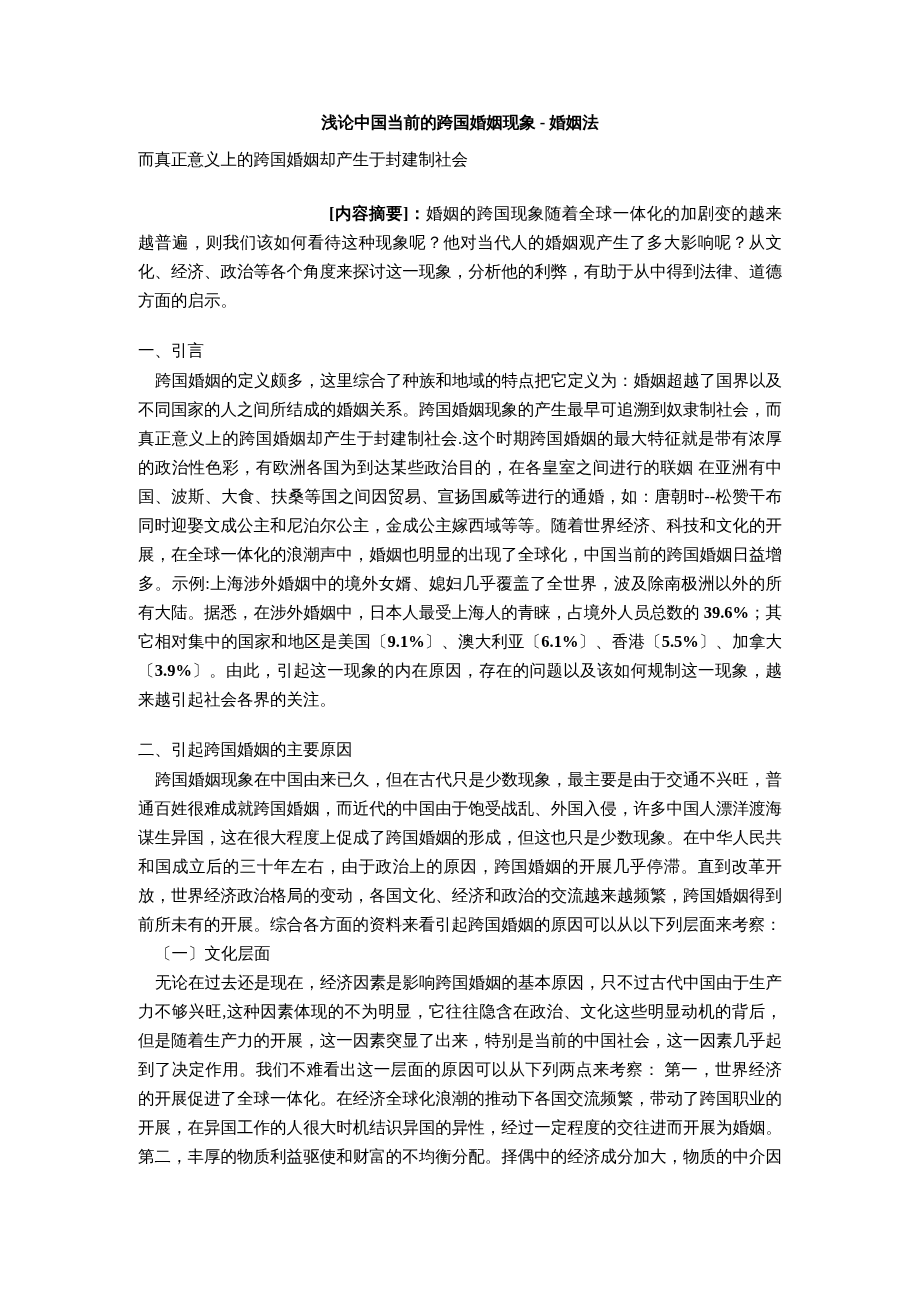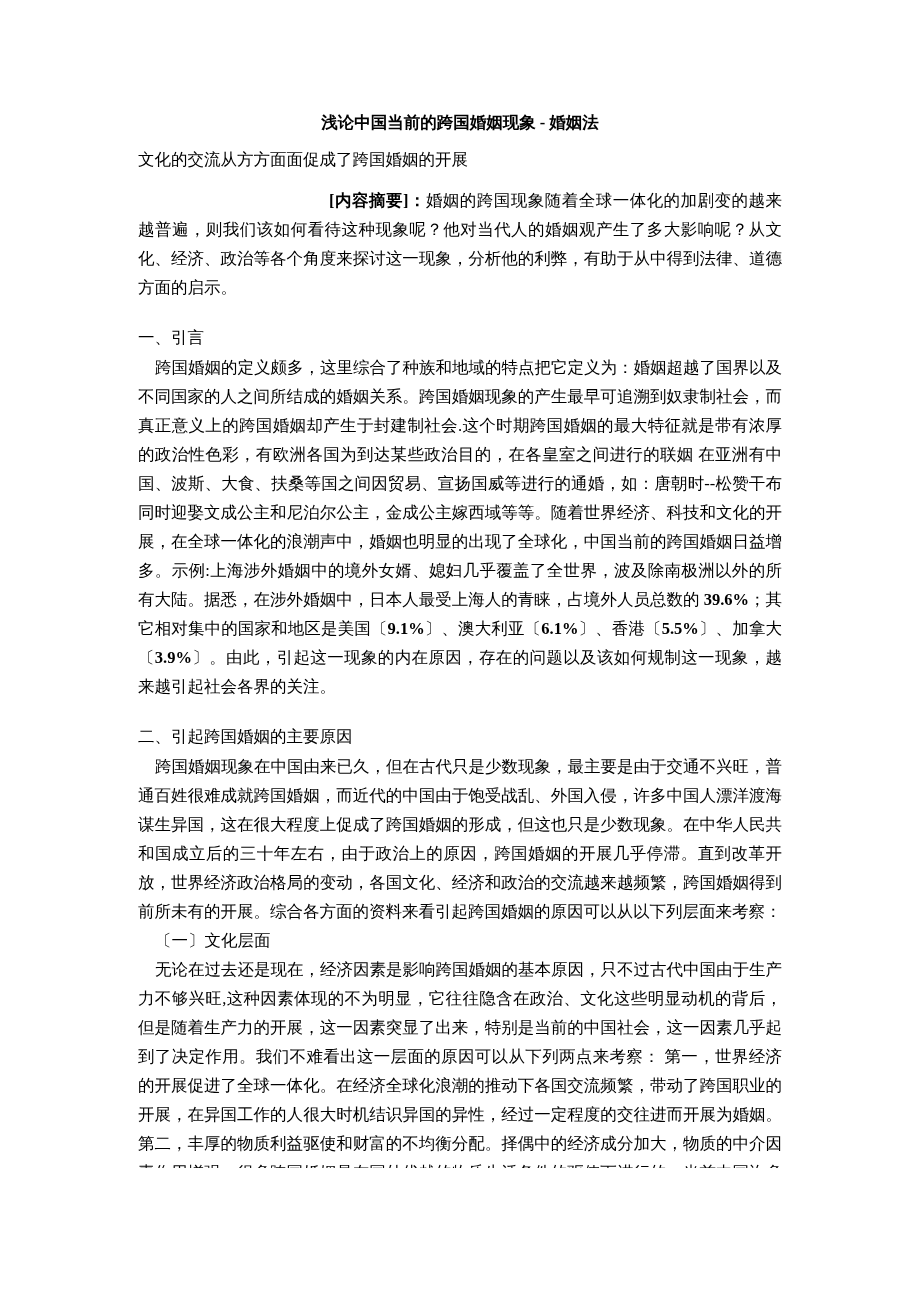--- a/index.html
+++ b/index.html
@@ -33,42 +33,42 @@
   .doc-title {
     text-align: center;
     font-weight: bold;
     margin-bottom: 8px;
   }
   .keywords {
     text-align: left;
   }
   .abstract {
     text-indent: 191px;
-    margin-top: 12px;
+    margin-top: 25px;
   }
   .para {
     text-indent: 17px;
   }
   .heading {
     text-indent: 0;
     font-family: Liberation Mono, monospace;
   }
   .subheading {
     text-indent: 17px;
   }
   .gap-lg { margin-top: 22px; }
   .gap-sm { margin-top: 8px; }
   .bold { font-weight: bold; }
 </style>
 </head>
 <body>
 
 <div class="page">
   <h1 class="blk doc-title">浅论中国当前的跨国婚姻现象 - 婚姻法</h1>
-  <p class="blk keywords">文化的交流从方方面面促成了跨国婚姻的开展</p>
+  <p class="blk keywords">而真正意义上的跨国婚姻却产生于封建制社会</p>
   <div>
       <p class="blk abstract"><span class="bold">[内容摘要]：</span><span>婚姻的跨国现象随着全球一体化的加剧变的越来越普遍，则我们该如何看待这种现象呢？他对当代人的婚姻观产生了多大影响呢？从文化、经济、政治等各个角度来探讨这一现象，分析他的利弊，有助于从中得到法律、道德方面的启示。</span></p>
       <p class="blk heading gap-lg"><span>一、引言</span></p>
       <p class="blk para"><span>跨国婚姻的定义颇多，这里综合了种族和地域的特点把它定义为：婚姻超越了国界以及不同国家的人之间所结成的婚姻关系。跨国婚姻现象的产生最早可追溯到奴隶制社会，而真正意义上的跨国婚姻却产生于封建制社会.这个时期跨国婚姻的最大特征就是带有浓厚的政治性色彩，有欧洲各国为到达某些政治目的，在各皇室之间进行的联姻 在亚洲有中国、波斯、大食、扶桑等国之间因贸易、宣扬国威等进行的通婚，如：唐朝时--松赞干布同时迎娶文成公主和尼泊尔公主，金成公主嫁西域等等。随着世界经济、科技和文化的开展，在全球一体化的浪潮声中，婚姻也明显的出现了全球化，中国当前的跨国婚姻日益增多。示例:上海涉外婚姻中的境外女婿、媳妇几乎覆盖了全世界，波及除南极洲以外的所有大陆。据悉，在涉外婚姻中，日本人最受上海人的青睐，占境外人员总数的 </span><span class="bold">39.6%</span><span>；其它相对集中的国家和地区是美国〔</span><span class="bold">9.1%</span><span>〕、澳大利亚〔</span><span class="bold">6.1%</span><span>〕、香港〔</span><span class="bold">5.5%</span><span>〕、加拿大〔</span><span class="bold">3.9%</span><span>〕。由此，引起这一现象的内在原因，存在的问题以及该如何规制这一现象，越来越引起社会各界的关注。</span></p>
       <p class="blk heading gap-lg"><span>二、引起跨国婚姻的主要原因</span></p>
       <p class="blk para"><span>跨国婚姻现象在中国由来已久，但在古代只是少数现象，最主要是由于交通不兴旺，普通百姓很难成就跨国婚姻，而近代的中国由于饱受战乱、外国入侵，许多中国人漂洋渡海谋生异国，这在很大程度上促成了跨国婚姻的形成，但这也只是少数现象。在中华人民共和国成立后的三十年左右，由于政治上的原因，跨国婚姻的开展几乎停滞。直到改革开放，世界经济政治格局的变动，各国文化、经济和政治的交流越来越频繁，跨国婚姻得到前所未有的开展。综合各方面的资料来看引起跨国婚姻的原因可以从以下列层面来考察：</span></p>
       <p class="blk subheading"><span>〔一〕文化层面</span></p>
       <p class="blk para"><span>无论在过去还是现在，经济因素是影响跨国婚姻的基本原因，只不过古代中国由于生产力不够兴旺,这种因素体现的不为明显，它往往隐含在政治、文化这些明显动机的背后，但是随着生产力的开展，这一因素突显了出来，特别是当前的中国社会，这一因素几乎起到了决定作用。我们不难看出这一层面的原因可以从下列两点来考察：  第一，世界经济的开展促进了全球一体化。在经济全球化浪潮的推动下各国交流频繁，带动了跨国职业的开展，在异国工作的人很大时机结识异国的异性，经过一定程度的交往进而开展为婚姻。第二，丰厚的物质利益驱使和财富的不均衡分配。择偶中的经济成分加大，物质的中介因素作用增强，很多跨国婚姻是在国外优越的物质生活条件的驱使下进行的，当前中国许多跨国婚姻多以女子外嫁为主，并且以取得物质享乐，财富利益等。</span></p>
       <p class="blk subheading gap-sm"><span>〔二〕外国入侵</span></p>
       <p class="blk para"><span>文化因素是影响跨国婚姻的主要原因。中国古代，文化因素在婚姻中是处在突出位置上的，文化的交流从方方面面促成了跨国婚姻的开展，从史料中察看，特别是与扶桑、新罗等</span></p>

